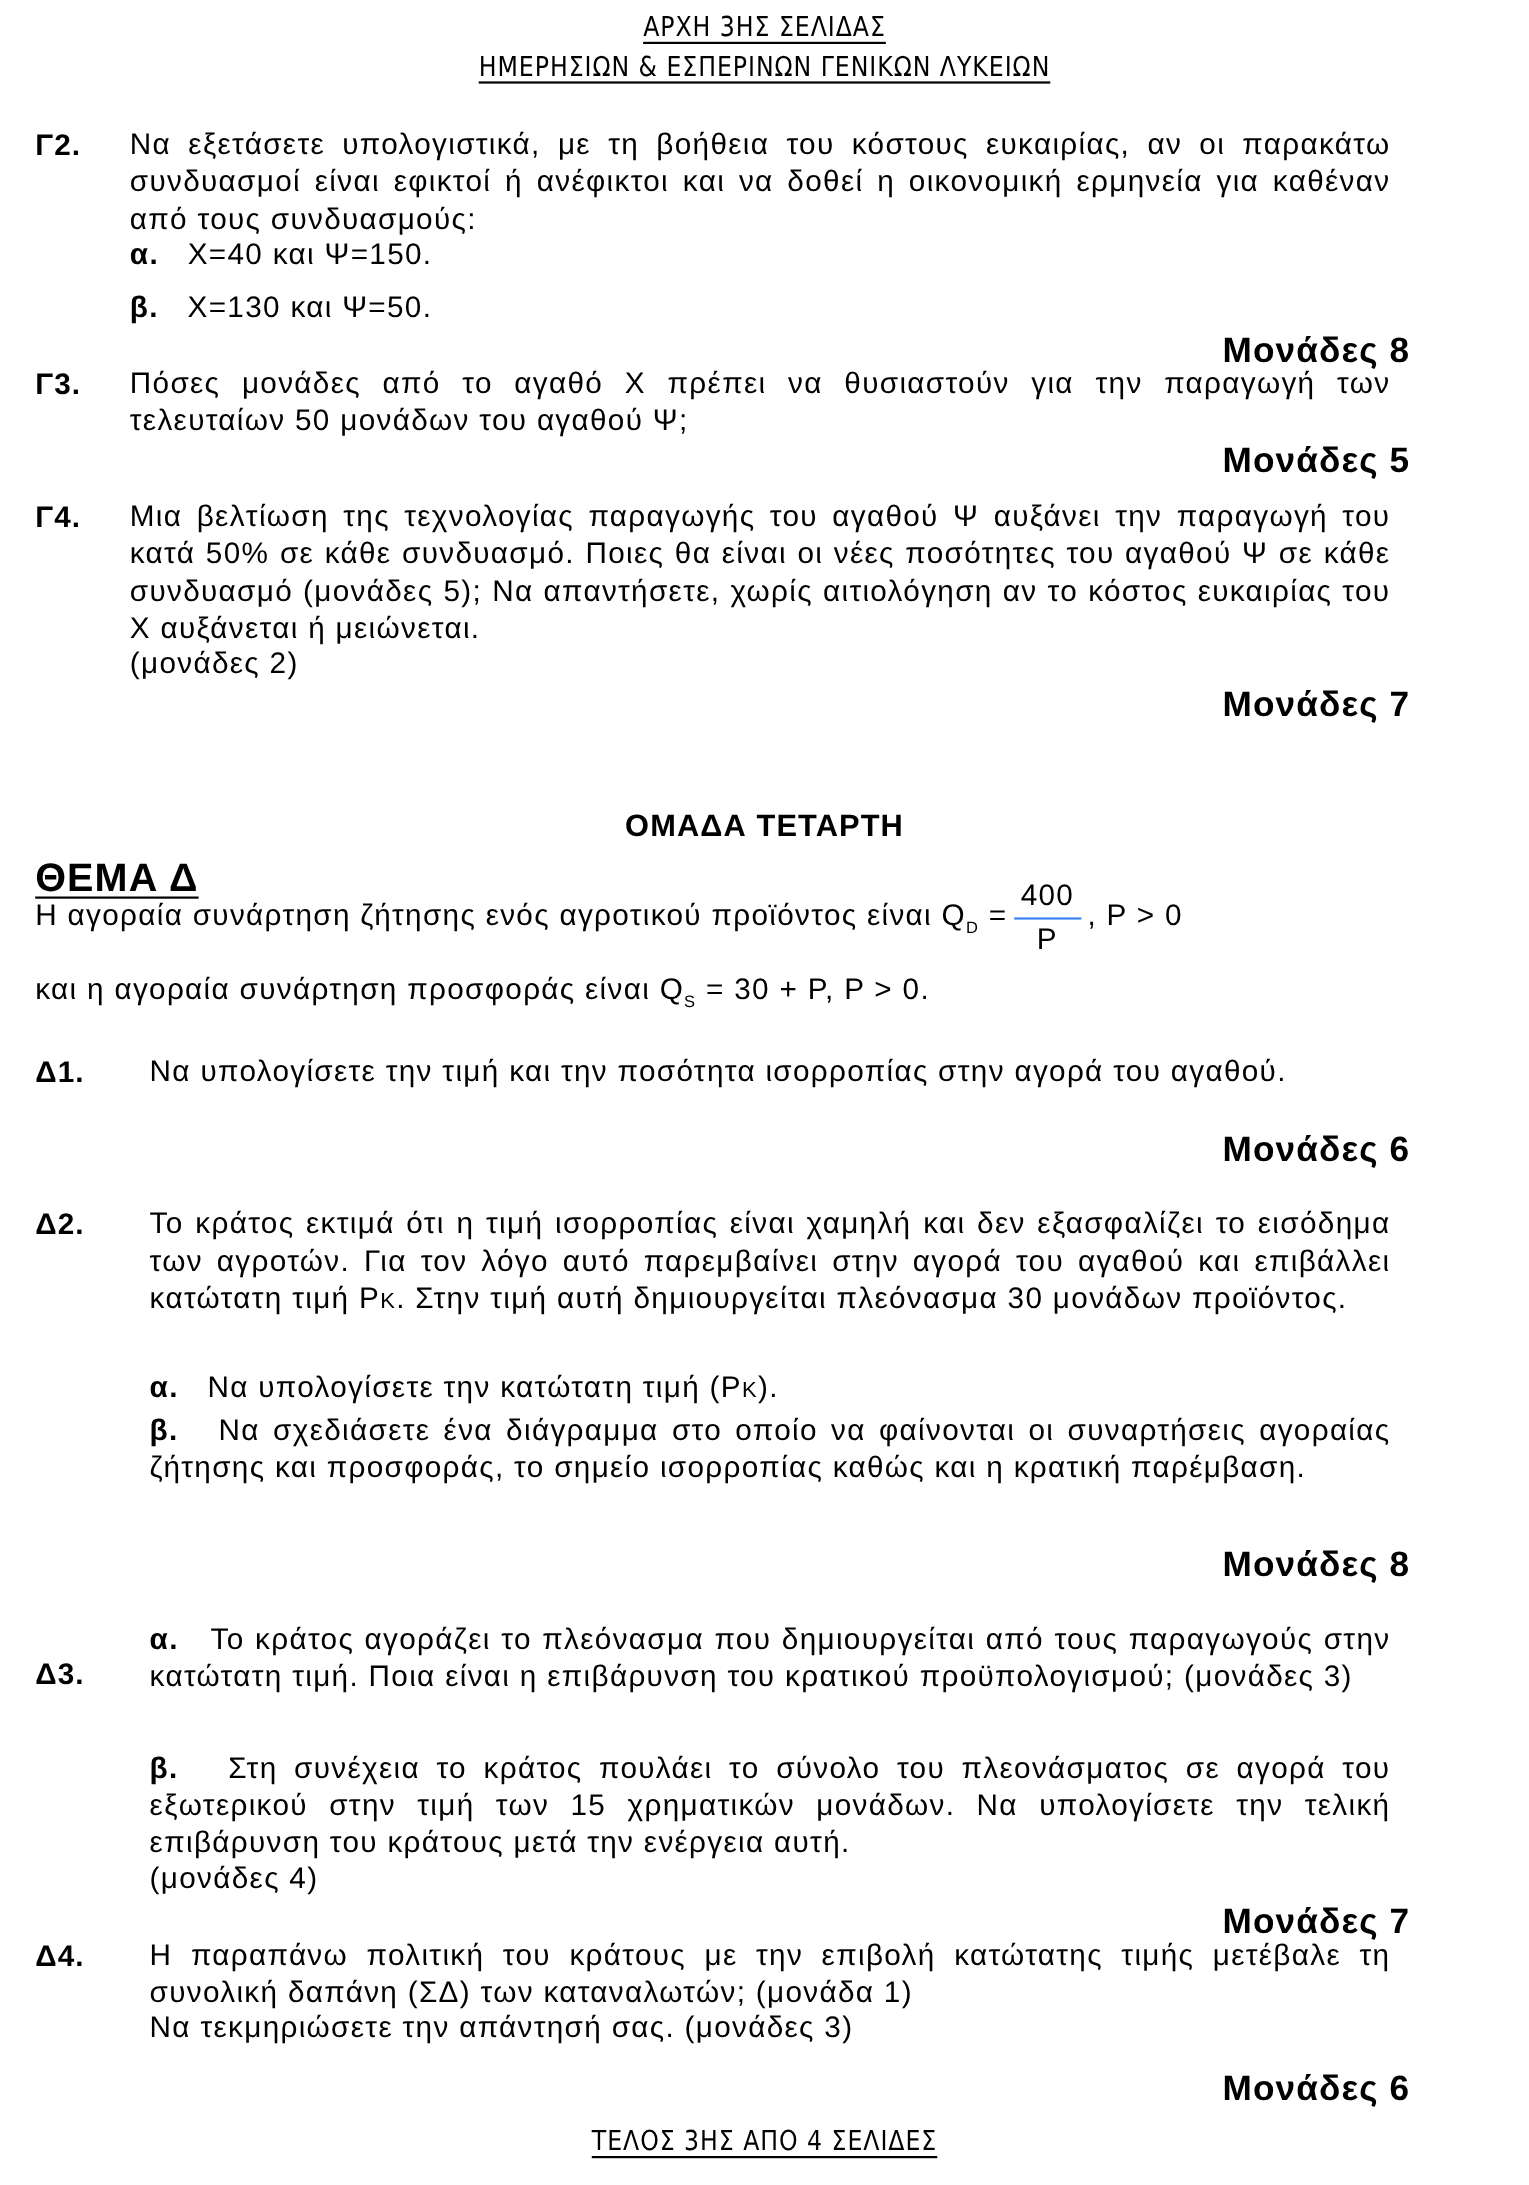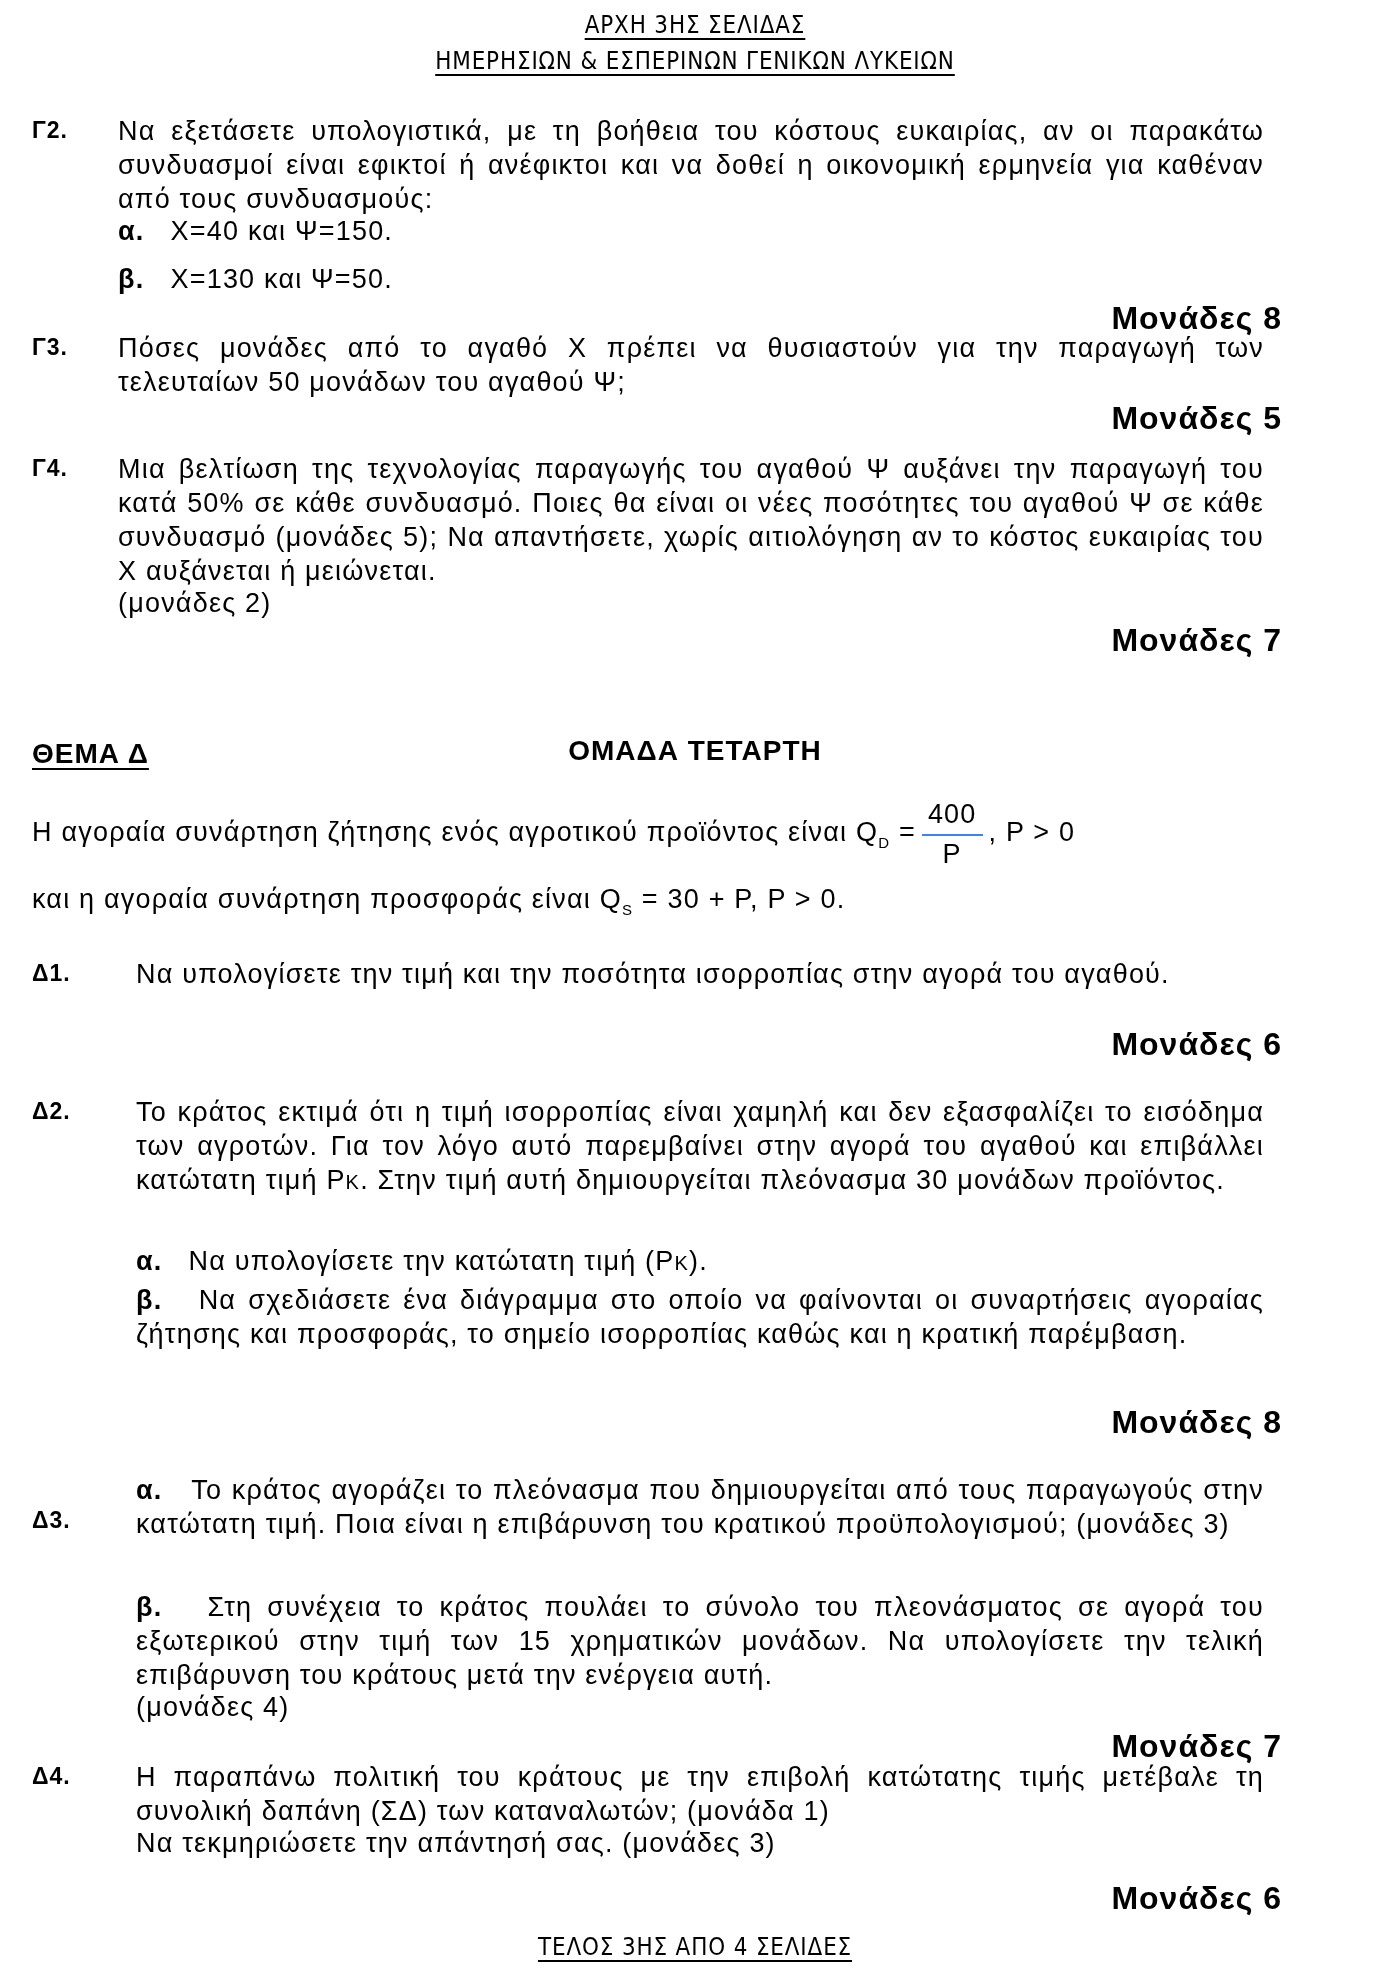--- a/index.html
+++ b/index.html
@@ -7,36 +7,36 @@
     width: 1390px; height: 1986px; position: relative; overflow: hidden;
     font-family: "Liberation Sans", "DejaVu Sans", sans-serif;
     color: #000000;
   }
   .hdr {
     position: absolute; left: 0; width: 1390px; text-align: center;
     font-family: "DejaVu Sans", sans-serif; font-size: 25px;
     letter-spacing: 1px; transform: scaleX(0.86);
   }
   .hdr span { text-decoration: underline; text-decoration-thickness: 2px; text-underline-offset: 5px; }
-  .label { position: absolute; font-weight: bold; font-size: 23px; letter-spacing: 1px; }
+  .label { position: absolute; font-weight: bold; font-size: 27px; letter-spacing: 1px; }
   .para {
     position: absolute; font-size: 27px; line-height: 34px; letter-spacing: 1.2px;
     text-align: justify; text-align-last: left;
   }
   .line { position: absolute; font-size: 27px; letter-spacing: 1.2px; white-space: nowrap; }
   .units {
     position: absolute; right: 108px; font-weight: bold; font-size: 32px; letter-spacing: 1px;
   }
   .center-title {
     position: absolute; left: 0; width: 1390px; text-align: center;
     font-weight: bold; font-size: 28px; letter-spacing: 1px;
   }
   .u-title {
-    position: absolute; font-weight: bold; font-size: 28px; letter-spacing: 1px;
-    text-decoration: underline; text-decoration-thickness: 2px; text-underline-offset: 5px;
+    position: absolute; font-weight: bold; font-size: 36px; letter-spacing: 1px;
+    text-decoration: underline; text-decoration-thickness: 2px; text-underline-offset: 5px; margin-top: 39px;
   }
   .b { font-weight: bold; }
   .sub { font-size: 15px; vertical-align: -7px; }
   .frac {
     display: inline-flex; flex-direction: column; align-items: center;
     vertical-align: middle; margin: 0 6px;
   }
   .frac .num { border-bottom: 2px solid #3b82f6; padding: 0 6px 2px 6px; line-height: 36px; }
   .frac .den { line-height: 36px; }
   .sc { font-size: 20px; }

